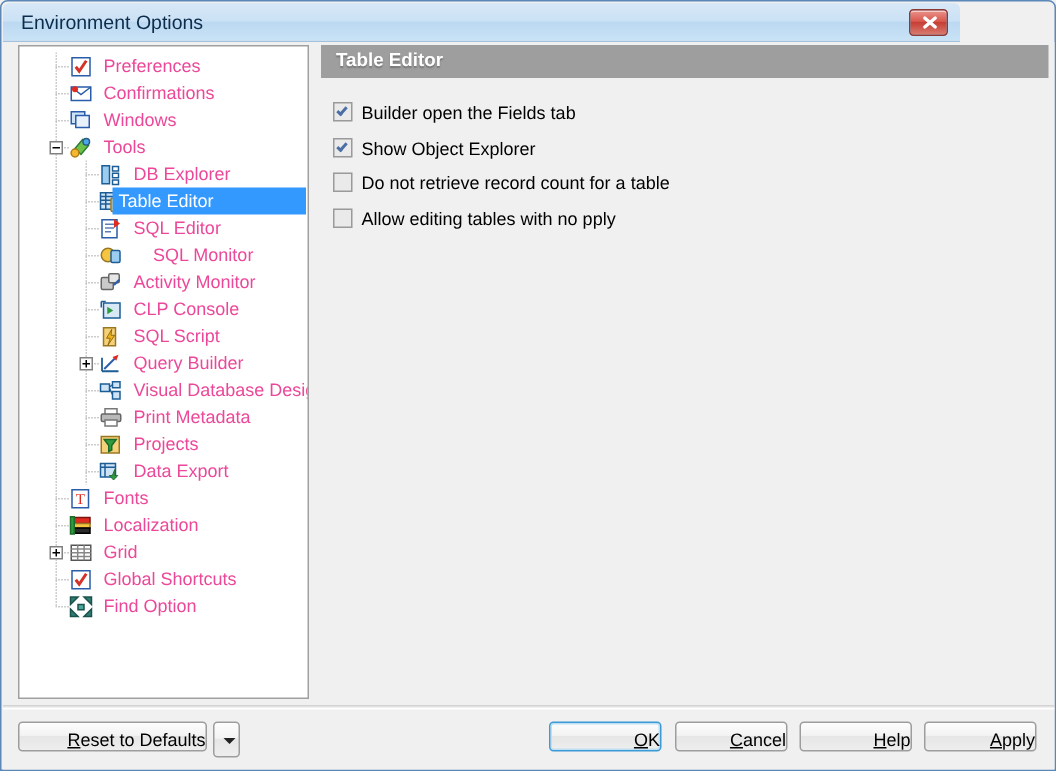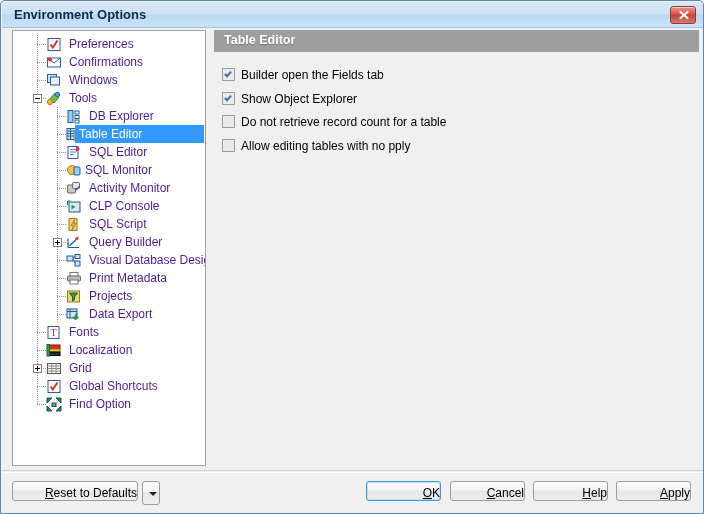--- a/index.html
+++ b/index.html
@@ -13,26 +13,25 @@
   .window{
     position:absolute;left:0;top:0;width:704px;height:514px;
     box-sizing:border-box;
     border:1px solid #5a87b8;
     border-radius:5px 5px 0 0;
     background:#f0f0f0;
     overflow:hidden;
   }
   
   .titlebar{
-    position:absolute;left:1px;top:1px;width:702px;height:26px;
+    position:absolute;left:1px;top:1px;width:638px;height:26px;
     box-sizing:border-box;
     background:linear-gradient(to bottom,#d7e8f7 0%,#cbe1f5 48%,#bcd9f2 52%,#c9e2f6 100%);
     border-bottom:1px solid #9fc2e0;
     border-radius:4px 4px 0 0;
-    font-weight:bold;
   }
   .title-text{
     position:absolute;left:12px;top:5px;
     font-size:13px;color:#0c2c4c;
     white-space:nowrap;
   }
   .close-btn{
     position:absolute;right:8px;top:4px;width:26px;height:18px;
     box-sizing:border-box;
     border:1px solid #8d3a36;
@@ -61,21 +60,21 @@
   }
   .tree{
     position:absolute;left:0;top:4px;width:100%;
   }
   .node{
     position:relative;height:18px;line-height:18px;
     white-space:nowrap;
   }
   .node .lbl{
     position:absolute;top:0;height:18px;line-height:18px;
-    font-size:12px;color:#4c1d95;padding:0 4px;
+    font-size:12px;color:#ec4899;padding:0 4px;
   }
   .node.sel .lbl{
     background:#3399ff;color:#ffffff;
     left:62px;right:1px;padding-left:4px;
   }
   .ico{
     position:absolute;top:2px;width:16px;height:15px;
   }
   
   .vline{position:absolute;width:1px;background-image:linear-gradient(to bottom,#9a9a9a 50%,transparent 50%);background-size:1px 2px;}
@@ -280,21 +279,21 @@
           <div class="node">
             <div class="hline" style="left: 44px; top: 9px; width: 9px;"></div>
             <div class="vline" style="left: 44px; top: 0px; height: 18px;"></div>
             <div class="vline" style="left: 24px; top: 0px; height: 18px;"></div>
             <span class="ico" style="left: 53px;">
               <svg class="ic" width="16" height="15" viewBox="0 0 16 15">
                 <circle cx="6" cy="7" r="4.5" fill="#f5c542" stroke="#9a7722"></circle>
         <rect x="8" y="4" width="6" height="8" rx="1" fill="#9ccdf0" stroke="#1c5d96"></rect>
               </svg>
             </span>
-            <span class="lbl" style="left: 68px; text-align: right;">SQL Monitor</span>
+            <span class="lbl" style="left: 85px; text-align: right;">SQL Monitor</span>
           </div>
           <div class="node">
             <div class="hline" style="left: 44px; top: 9px; width: 9px;"></div>
             <div class="vline" style="left: 44px; top: 0px; height: 18px;"></div>
             <div class="vline" style="left: 24px; top: 0px; height: 18px;"></div>
             <span class="ico" style="left: 53px;">
               <svg class="ic" width="16" height="15" viewBox="0 0 16 15">
                 <rect x="1.5" y="4" width="8" height="8" rx="1" fill="#c9c9c9" stroke="#666"></rect>
         <rect x="6.5" y="1.5" width="7" height="6" rx="1" fill="#e6e6e6" stroke="#666"></rect>
         <path d="M10 9 l3.5 -3.5" stroke="#2a5caa" stroke-width="1.4"></path>

